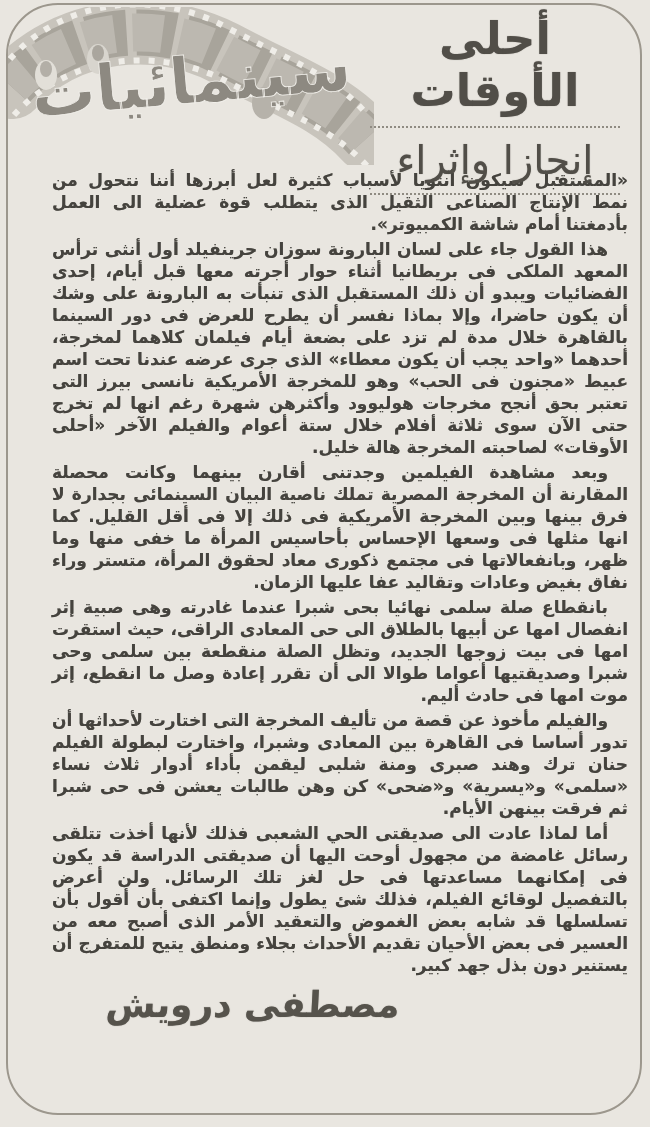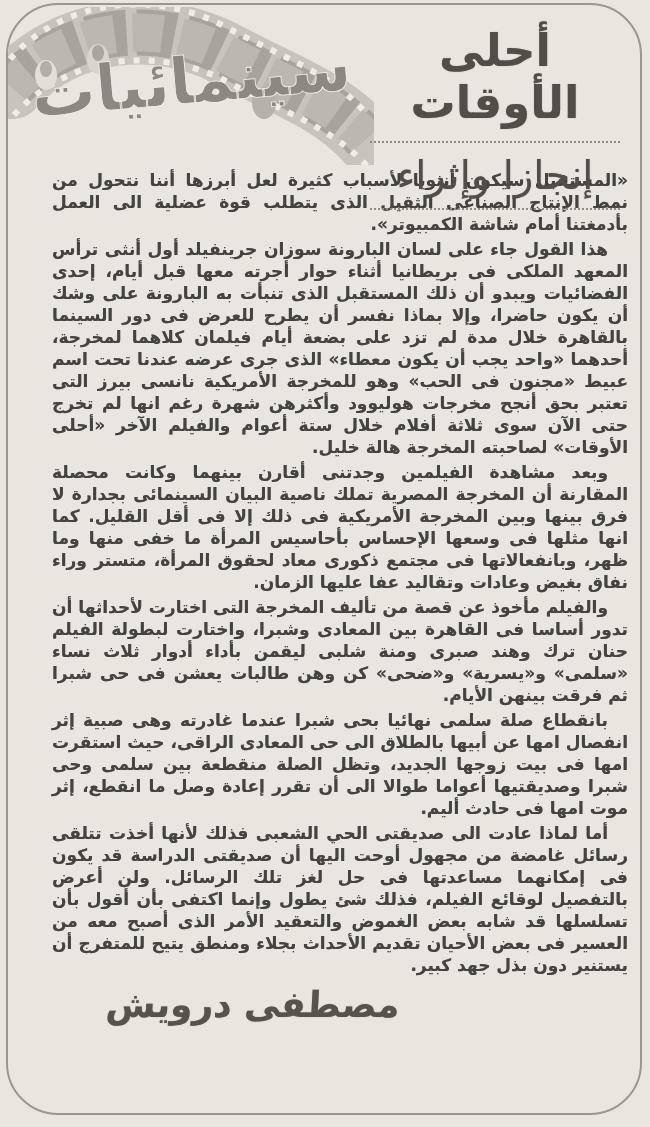--- a/index.html
+++ b/index.html
@@ -36,21 +36,21 @@
     width:368px;height:158px;
   }
   .headline-block{
     position:absolute;
     right:2px;top:4px;
     width:262px;
     text-align:center;
     color:#514e48;
   }
   .headline-1{
-    margin:12px;
+    margin:0;
     font-size:45px;
     line-height:1.15;
     font-weight:bold;
     letter-spacing:-1px;
     text-shadow:0 0 1px rgba(80,77,71,.55);
   }
   .headline-2{
     margin:8px;
     font-size:40px;
     line-height:1.2;
@@ -129,21 +129,21 @@
         <div class="dotted-rule"></div>
         <h2 class="headline-2">إنجازا وإثراء</h2>
         <div class="dotted-rule"></div>
       </div>
     </header>
 
     <main class="article-body">
       <p class="lead">«المستقبل سيكون أنثويا لأسباب كثيرة لعل أبرزها أننا نتحول من نمط الإنتاج الصناعى الثقيل الذى يتطلب قوة عضلية الى العمل بأدمغتنا أمام شاشة الكمبيوتر».</p>
       <p>هذا القول جاء على لسان البارونة سوزان جرينفيلد أول أنثى ترأس المعهد الملكى فى بريطانيا أثناء حوار أجرته معها قبل أيام، إحدى الفضائيات ويبدو أن ذلك المستقبل الذى تنبأت به البارونة على وشك أن يكون حاضرا، وإلا بماذا نفسر أن يطرح للعرض فى دور السينما بالقاهرة خلال مدة لم تزد على بضعة أيام فيلمان كلاهما لمخرجة، أحدهما «واحد يجب أن يكون معطاء» الذى جرى عرضه عندنا تحت اسم عبيط «مجنون فى الحب» وهو للمخرجة الأمريكية نانسى بيرز التى تعتبر بحق أنجح مخرجات هوليوود وأكثرهن شهرة رغم انها لم تخرج حتى الآن سوى ثلاثة أفلام خلال ستة أعوام والفيلم الآخر «أحلى الأوقات» لصاحبته المخرجة هالة خليل.</p>
       <p>وبعد مشاهدة الفيلمين وجدتنى أقارن بينهما وكانت محصلة المقارنة أن المخرجة المصرية تملك ناصية البيان السينمائى بجدارة لا فرق بينها وبين المخرجة الأمريكية فى ذلك إلا فى أقل القليل. كما انها مثلها فى وسعها الإحساس بأحاسيس المرأة ما خفى منها وما ظهر، وبانفعالاتها فى مجتمع ذكورى معاد لحقوق المرأة، متستر وراء نفاق بغيض وعادات وتقاليد عفا عليها الزمان.</p>
+      <p>بانقطاع صلة سلمى نهائيا بحى شبرا عندما غادرته وهى صبية إثر انفصال امها عن أبيها بالطلاق الى حى المعادى الراقى، حيث استقرت امها فى بيت زوجها الجديد، وتظل الصلة منقطعة بين سلمى وحى شبرا وصديقتيها أعواما طوالا الى أن تقرر إعادة وصل ما انقطع، إثر موت امها فى حادث أليم.</p>
       <p>والفيلم مأخوذ عن قصة من تأليف المخرجة التى اختارت لأحداثها أن تدور أساسا فى القاهرة بين المعادى وشبرا، واختارت لبطولة الفيلم حنان ترك وهند صبرى ومنة شلبى ليقمن بأداء أدوار ثلاث نساء «سلمى» و«يسرية» و«ضحى» كن وهن طالبات يعشن فى حى شبرا ثم فرقت بينهن الأيام.</p>
-      <p>بانقطاع صلة سلمى نهائيا بحى شبرا عندما غادرته وهى صبية إثر انفصال امها عن أبيها بالطلاق الى حى المعادى الراقى، حيث استقرت امها فى بيت زوجها الجديد، وتظل الصلة منقطعة بين سلمى وحى شبرا وصديقتيها أعواما طوالا الى أن تقرر إعادة وصل ما انقطع، إثر موت امها فى حادث أليم.</p>
       <p>أما لماذا عادت الى صديقتى الحي الشعبى فذلك لأنها أخذت تتلقى رسائل غامضة من مجهول أوحت اليها أن صديقتى الدراسة قد يكون فى إمكانهما مساعدتها فى حل لغز تلك الرسائل. ولن أعرض بالتفصيل لوقائع الفيلم، فذلك شئ يطول وإنما اكتفى بأن أقول بأن تسلسلها قد شابه بعض الغموض والتعقيد الأمر الذى أصبح معه من العسير فى بعض الأحيان تقديم الأحداث بجلاء ومنطق يتيح للمتفرج أن يستنير دون بذل جهد كبير.</p>
     </main>
 
     <div class="signature">مصطفى درويش</div>
 
   </div>
 </div>
 
 </body></html>

